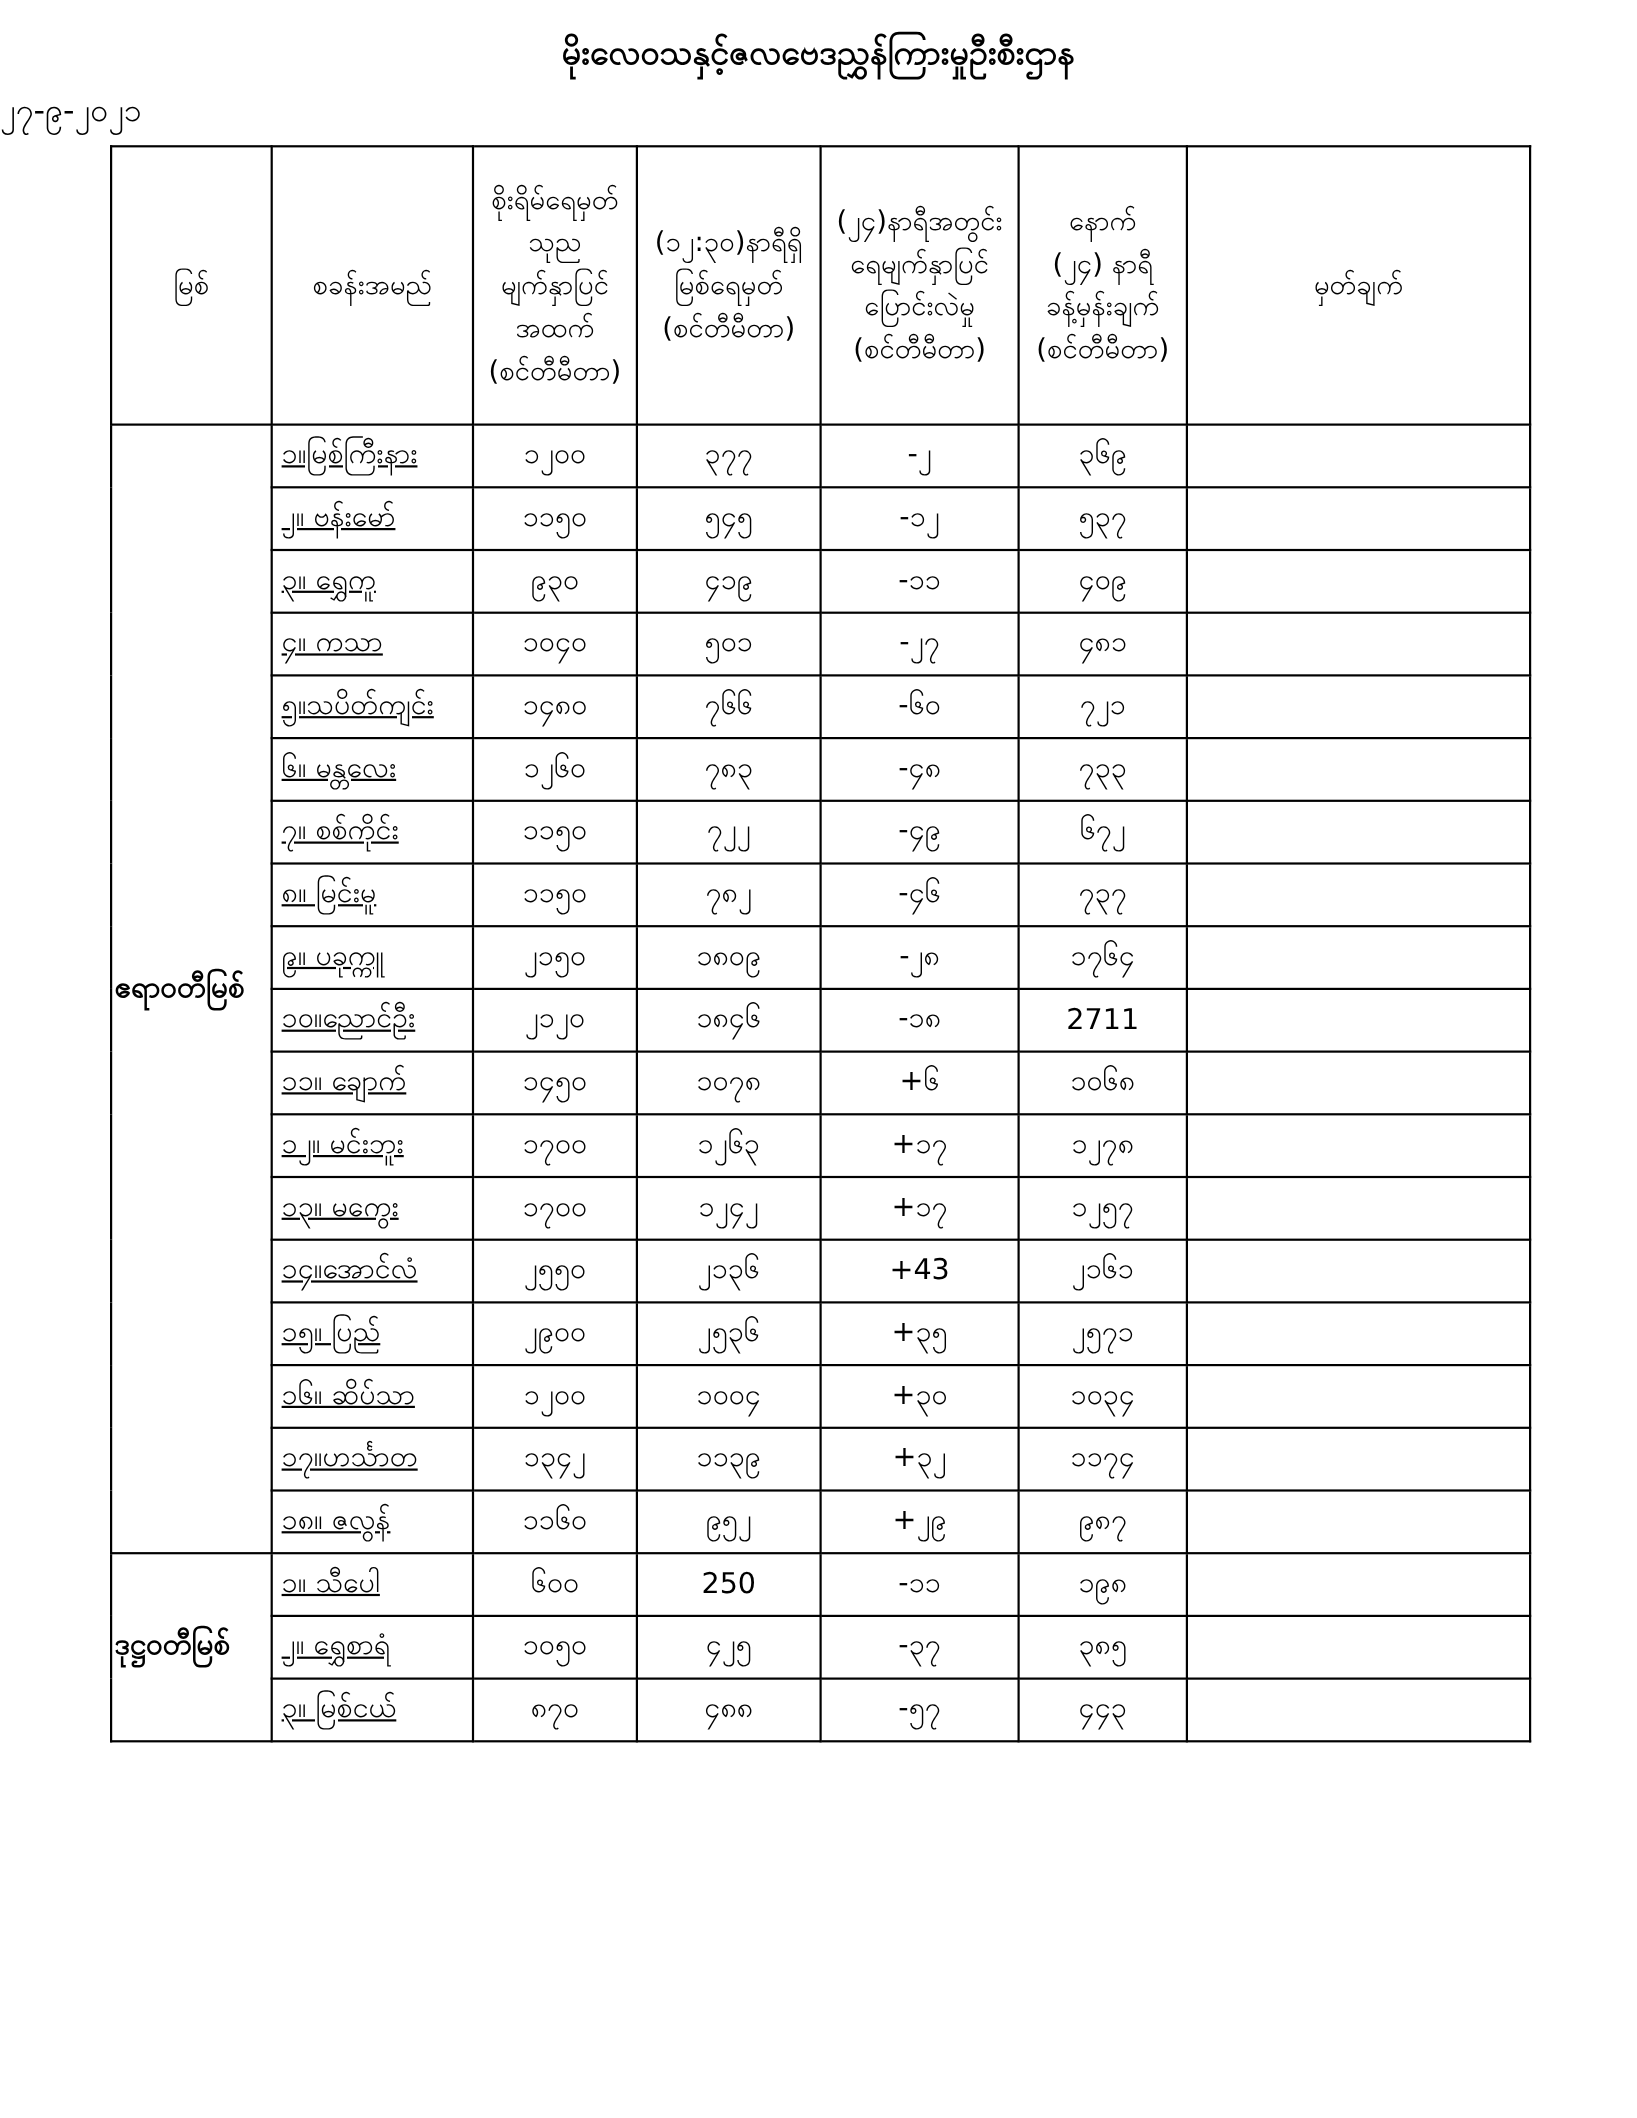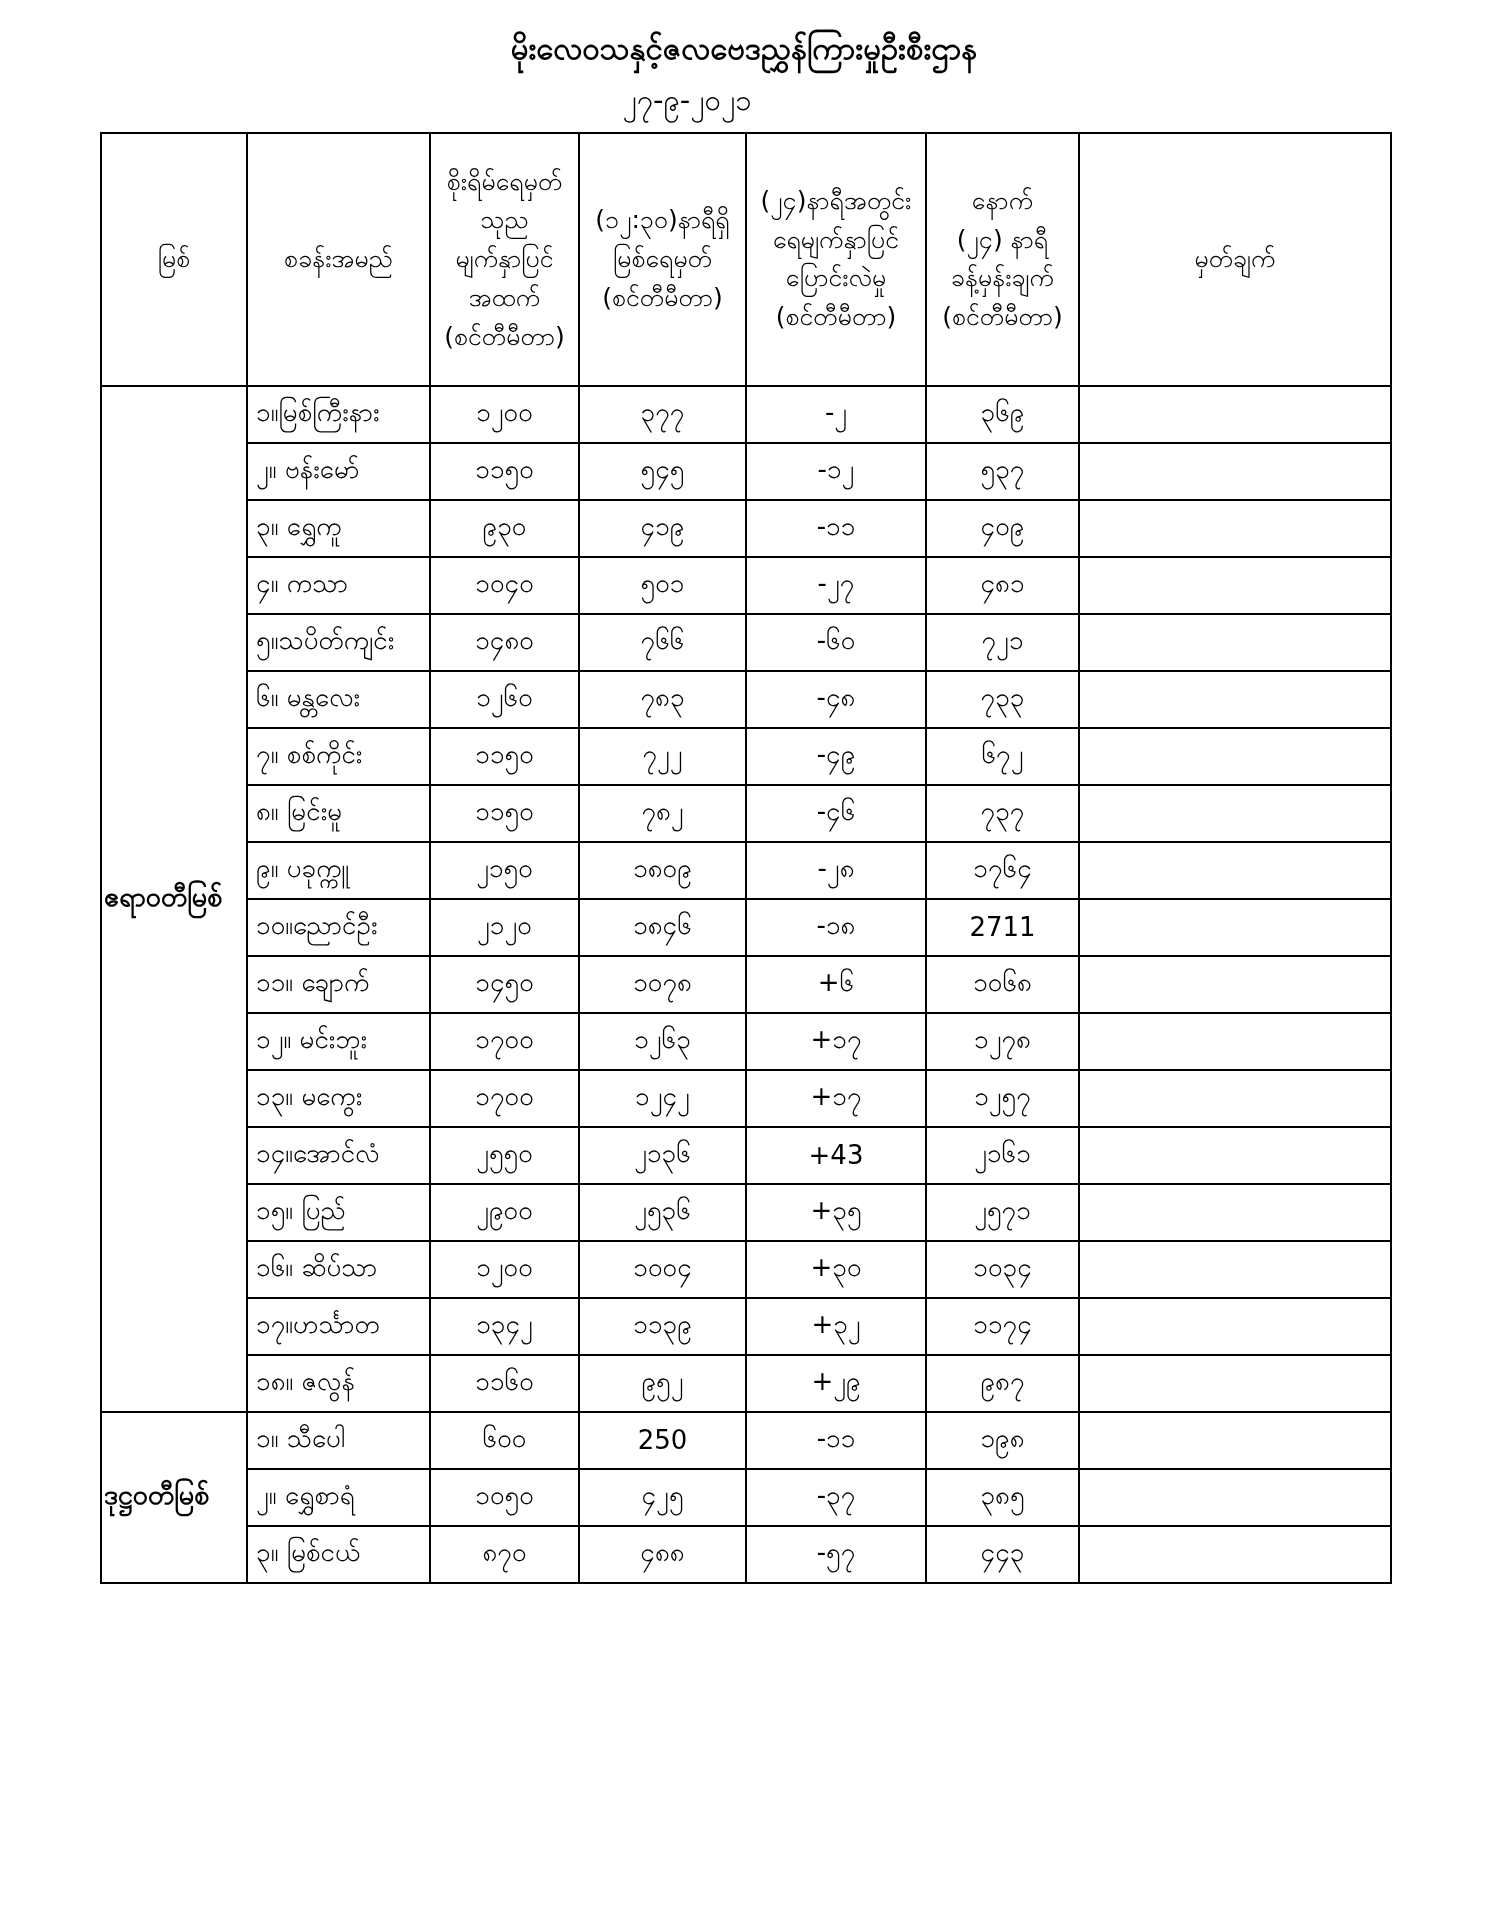--- a/index.html
+++ b/index.html
@@ -23,21 +23,21 @@
     font-weight: bold;
     line-height: 1.45;
   }
   .title-line2 {
     text-align: center;
     font-size: 31px;
     font-weight: bold;
     line-height: 1.45;
   }
   .date-line {
-    text-align: center;
+    text-align: left;
     padding-right: 114px;
     margin-top: 10px;
     margin-bottom: 8px;
     font-size: 29px;
   }
   table.river-table {
     border-collapse: collapse;
     table-layout: fixed;
     margin-left: 100px;
     width: 1290px;
@@ -67,20 +67,21 @@
     font-weight: bold;
     font-size: 27px;
     padding: 0 2px;
   }
   td.station-cell {
     text-align: left;
     vertical-align: middle;
     font-size: 26px;
     padding-left: 8px;
     padding-right: 2px;
+    text-decoration: underline;
   }
   td.num-cell {
     text-align: center;
     vertical-align: middle;
     font-size: 26px;
   }
   td.remark-cell {
     vertical-align: middle;
     font-size: 26px;
   }

